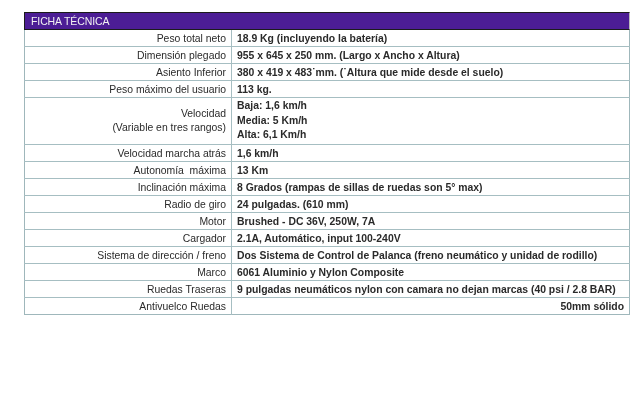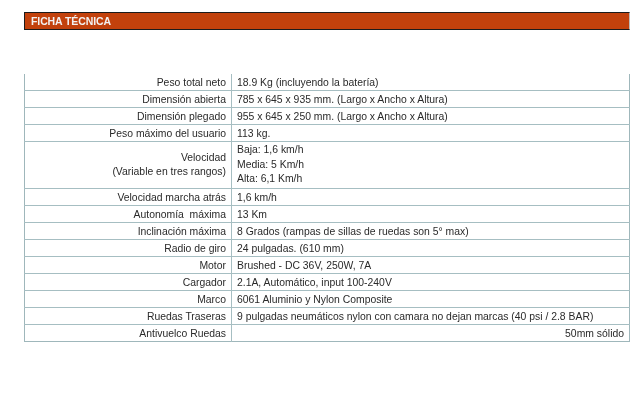--- a/index.html
+++ b/index.html
@@ -15,59 +15,58 @@
       font-family: "Liberation Sans", "DejaVu Sans", sans-serif;
       color: #2a2a2a;
     }
     .spec-sheet {
       position: absolute;
       left: 24px;
       top: 12px;
       width: 606px;
     }
     .header-bar {
-      background: #c2410c;
+      background: #4c1d95;
       color: #f2f2f2;
       height: 16px;
       line-height: 16px;
       font-size: 10.5px;
       padding-left: 6px;
       letter-spacing: -0.1px;
       border: 1px solid #1b1b1b;
       border-right-color: #bcbcbc;
-      font-weight: bold;
     }
     table.specs {
       width: 100%;
       border-collapse: collapse;
       table-layout: fixed;
       font-size: 10.4px;
       border: 1px solid #9fb7bb;
       border-top: none;
-      margin-top: 44px;
     }
     table.specs col.label-col { width: 207px; }
     table.specs col.value-col { width: auto; }
     table.specs td {
       border-bottom: 1.5px solid #a6bec2;
       padding: 0 5px;
       height: 16px;
       line-height: 15px;
       vertical-align: middle;
       white-space: nowrap;
       overflow: hidden;
     }
     table.specs td.label {
       text-align: right;
       border-right: 1.5px solid #a6bec2;
       padding-right: 5px;
     }
     table.specs td.value {
       text-align: left;
       padding-left: 5px;
+      font-weight: bold;
     }
     table.specs tr.tall td {
       height: 46px;
       line-height: 14.5px;
     }
     table.specs tr:last-child td {
       border-bottom: none;
       text-align: right;
     }
     .line { display: block; }
@@ -81,26 +80,26 @@
     <colgroup>
       <col class="label-col">
       <col class="value-col">
     </colgroup>
     <tbody>
       <tr>
         <td class="label">Peso total neto</td>
         <td class="value">18.9 Kg (incluyendo la batería)</td>
       </tr>
       <tr>
-        <td class="label">Dimensión abierta</td>
-        <td class="value">785 x 645 x 935 mm. (Largo x Ancho x Altura)</td>
+        <td class="label">Dimensión plegado</td>
+        <td class="value">955 x 645 x 250 mm. (Largo x Ancho x Altura)</td>
       </tr>
       <tr>
-        <td class="label">Dimensión plegado</td>
-        <td class="value">955 x 645 x 250 mm. (Largo x Ancho x Altura)</td>
+        <td class="label">Asiento Inferior</td>
+        <td class="value">380 x 419 x 483˙mm. (˙Altura que mide desde el suelo)</td>
       </tr>
       <tr>
         <td class="label">Peso máximo del usuario</td>
         <td class="value">113 kg.</td>
       </tr>
       <tr class="tall">
         <td class="label">
           <span class="line">Velocidad</span>
           <span class="line">(Variable en tres rangos)</span>
         </td>
@@ -128,20 +127,24 @@
       </tr>
       <tr>
         <td class="label">Motor</td>
         <td class="value">Brushed - DC 36V, 250W, 7A</td>
       </tr>
       <tr>
         <td class="label">Cargador</td>
         <td class="value">2.1A, Automático, input 100-240V</td>
       </tr>
       <tr>
+        <td class="label">Sistema de dirección / freno</td>
+        <td class="value">Dos Sistema de Control de Palanca (freno neumático y unidad de rodillo)</td>
+      </tr>
+      <tr>
         <td class="label">Marco</td>
         <td class="value">6061 Aluminio y Nylon Composite</td>
       </tr>
       <tr>
         <td class="label">Ruedas Traseras</td>
         <td class="value">9 pulgadas neumáticos nylon con camara no dejan marcas (40 psi / 2.8 BAR)</td>
       </tr>
       <tr>
         <td class="label">Antivuelco Ruedas</td>
         <td class="value">50mm sólido</td>

